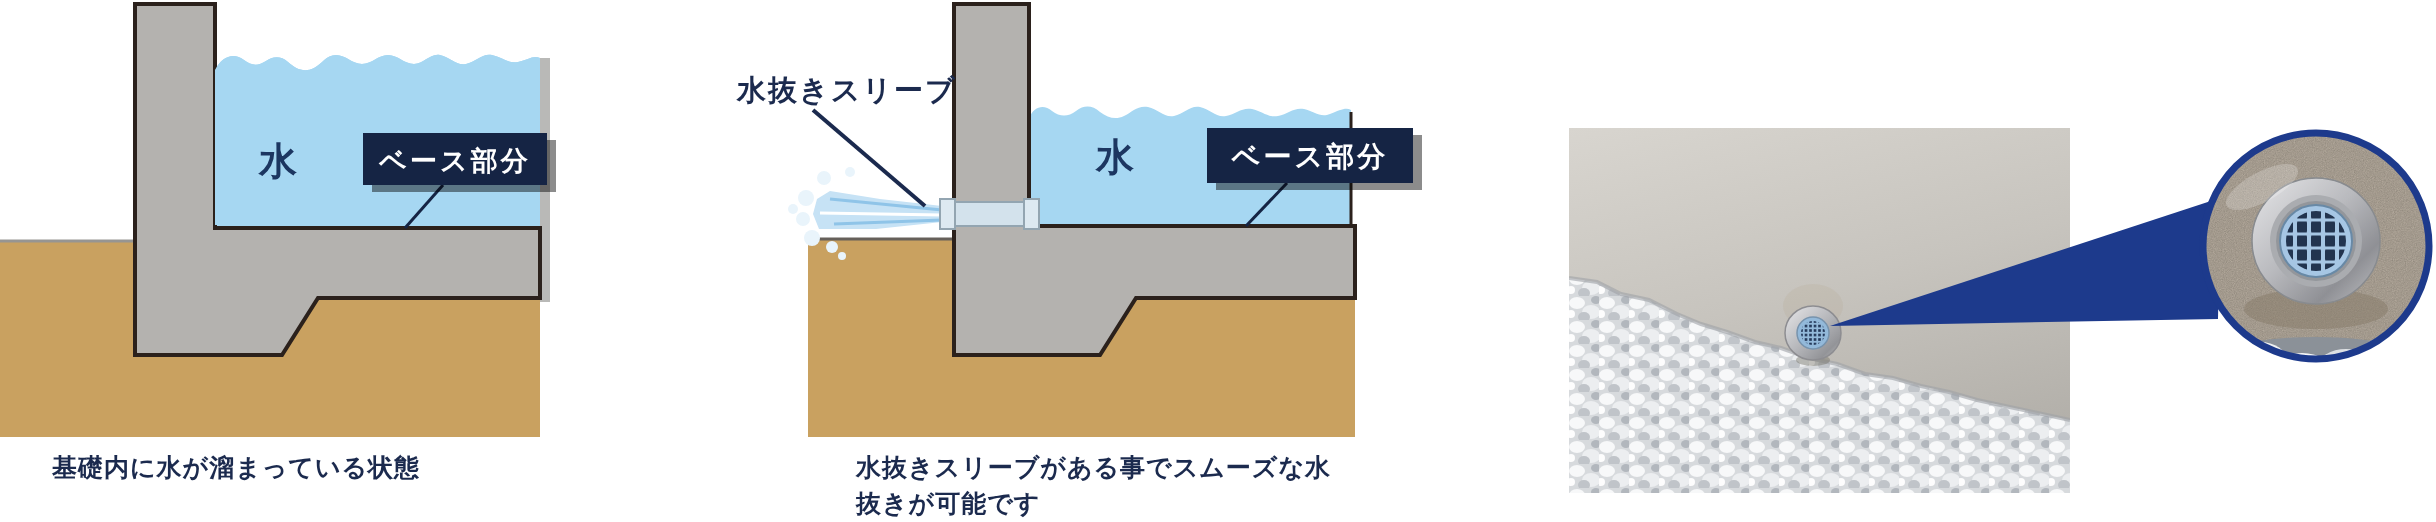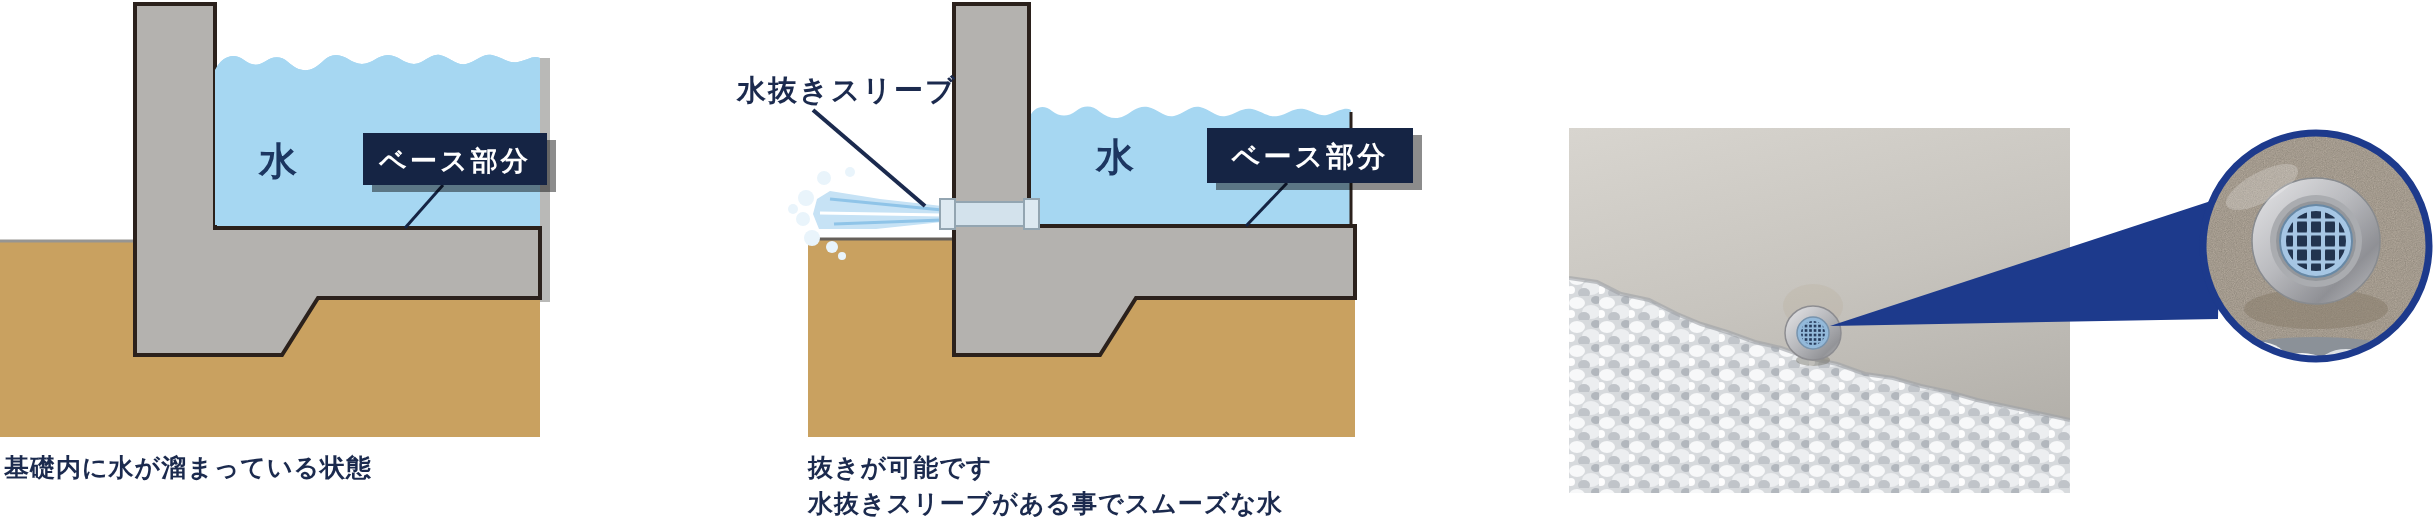--- a/index.html
+++ b/index.html
@@ -6,21 +6,21 @@
     --water:#a6d7f2; --soil:#c9a160; --concrete:#b4b2af; --outline:#2b211c;
     --navy-box:#152444; --caption-navy:#1b2a4e; --accent-blue:#1d3a8c; --white:#ffffff;
   }
   *{margin:0;padding:0;box-sizing:border-box;}
   body{background:#fff;font-family:"DejaVu Sans",sans-serif;}
   .canvas{position:relative;width:2436px;height:522px;background:#fff;overflow:hidden;}
   .abs{position:absolute;}
   svg{display:block;overflow:visible;}
   .caption{
     position:absolute;color:var(--caption-navy);font-weight:bold;
-    font-size:25px;line-height:36px;letter-spacing:1px;white-space:nowrap;
+    font-size:25px;line-height:36px;letter-spacing:1px;white-space:nowrap;margin-left:48px;
   }
   .diag-text{font-weight:bold;}
   .photo{
     position:absolute;left:1569px;top:128px;width:501px;height:365px;overflow:hidden;
     background:linear-gradient(165deg,#d8d5cf 0%,#c7c4be 45%,#b3b0aa 85%,#a8a5a0 100%);
   }
 </style>
 </head>
 <body>
 
@@ -95,22 +95,22 @@
 
     <text class="diag-text" x="37" y="100" style="font-size:29px;fill:var(--caption-navy);letter-spacing:2px">水抜きスリーブ</text>
     <line x1="113" y1="110" x2="225" y2="206" style="stroke:var(--caption-navy);stroke-width:4"></line>
 
     <line x1="587" y1="183" x2="546" y2="226" style="stroke:var(--navy-box);stroke-width:3"></line>
     <rect x="516" y="135" width="206" height="55" style="fill:rgba(0,0,0,0.45)"></rect>
     <rect x="507" y="128" width="206" height="55" style="fill:var(--navy-box)"></rect>
     <text class="diag-text" x="610" y="166" text-anchor="middle" style="font-size:28px;fill:var(--white);letter-spacing:3px">ベース部分</text>
   </svg>
   <div class="caption" style="left:808px;top:450px">
+    <div>水抜きスリーブがある事でスムーズな水</div>
     <div>抜きが可能です</div>
-    <div>水抜きスリーブがある事でスムーズな水</div>
   </div>
 
   <div class="photo">
     <svg width="501" height="365" viewBox="0 0 501 365">
       <defs>
         <pattern id="stones" width="30" height="24" patternUnits="userSpaceOnUse">
           <rect width="30" height="24" fill="#d7dadd"></rect>
           <ellipse cx="8" cy="7" rx="8" ry="6" fill="#f7f8f9"></ellipse>
           <ellipse cx="22" cy="16" rx="9" ry="7" fill="#eceef0"></ellipse>
           <ellipse cx="15" cy="21" rx="6" ry="5" fill="#c0c4c9"></ellipse>

